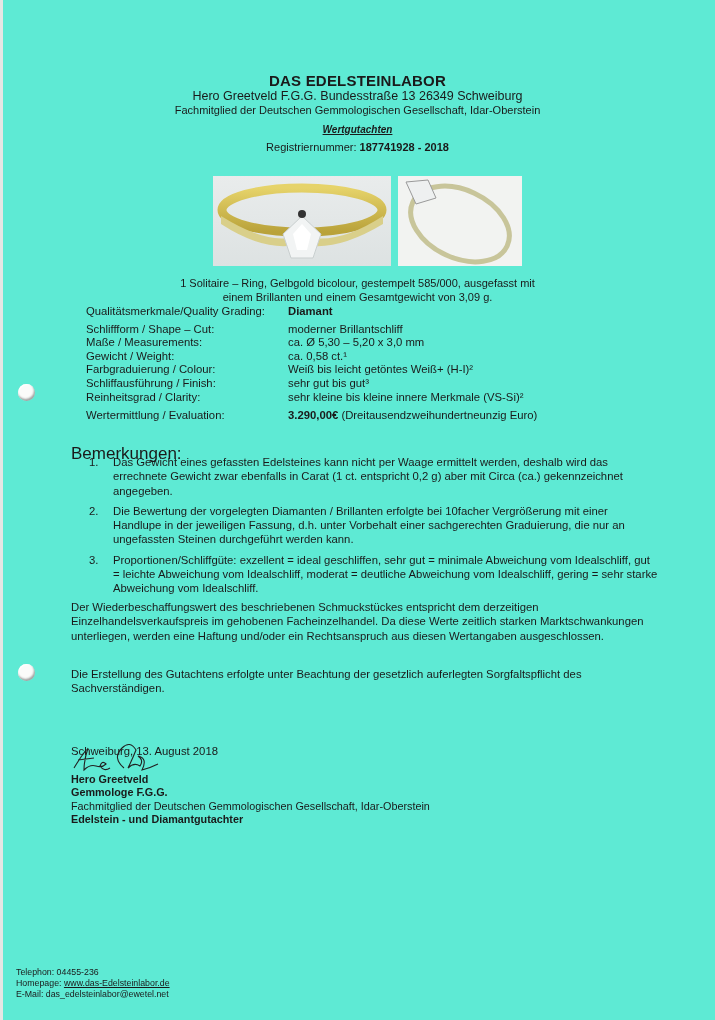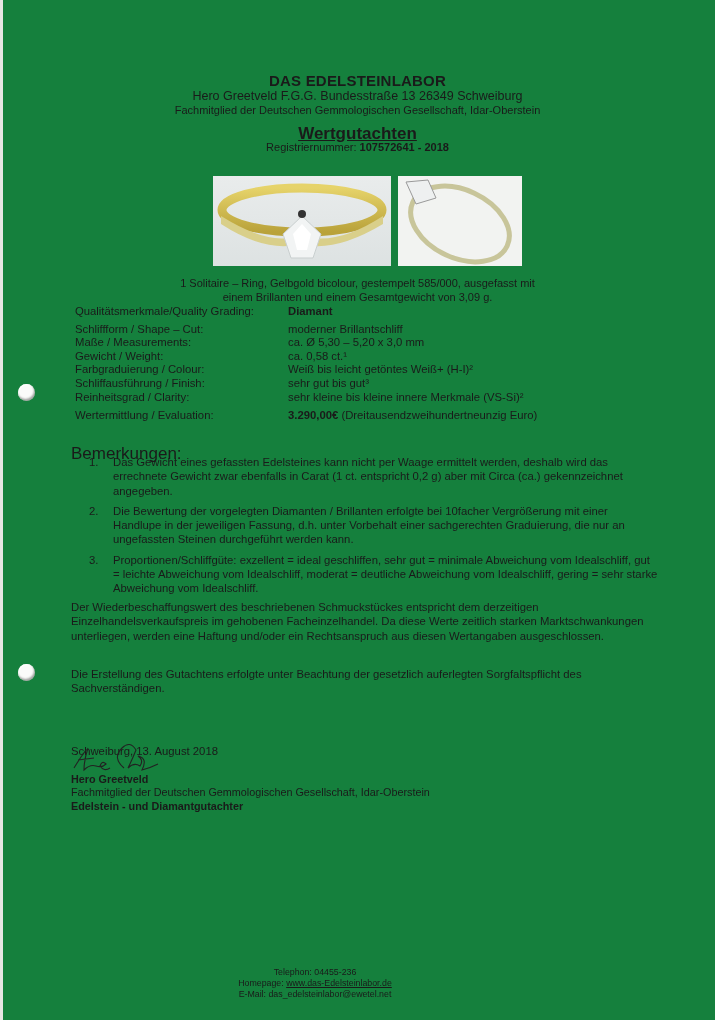--- a/index.html
+++ b/index.html
@@ -1,66 +1,66 @@
 <!DOCTYPE html>
 <html><head>
 <meta charset="utf-8">
 <style>
   html, body { margin:0; padding:0; }
   body {
     width:715px; height:1020px; background:#f4f4f2; position:relative; overflow:hidden;
     font-family:"Liberation Sans", sans-serif; color:#1a1a1a;
   }
-  .page { position:absolute; left:0; top:0; width:715px; height:1020px; background:#15803d; }
+  .page { position:absolute; left:0; top:0; width:715px; height:1020px; background:#5eead4; }
   .page::after { content:""; position:absolute; left:0; top:0; width:3px; height:1020px; background:#e6e6e4; }
   .punch { position:absolute; left:18px; width:17px; height:17px; border-radius:50%;
            background:#fbfbfa; box-shadow: inset -1px -2px 2px rgba(0,0,0,0.35), inset 1px 1px 1px rgba(255,255,255,0.9); }
   .center { position:absolute; left:0; width:715px; text-align:center; }
   .h-title { top:72px; font-size:15px; font-weight:bold; letter-spacing:0.2px; }
   .h-addr { top:89px; font-size:12.5px; font-weight:normal; }
   .h-member { top:104px; font-size:11px; }
-  .h-doc { top:124px; font-size:17px; font-weight:bold; text-decoration:underline; }
+  .h-doc { top:124px; font-size:10px; font-weight:bold; text-decoration:underline;font-style:italic; }
   .h-reg { top:141px; font-size:11px; }
   .h-reg b { font-weight:bold; }
   .h-intro { top:157px; font-size:11px; }
   .photo1 { position:absolute; left:213px; top:176px; width:178px; height:90px;
             background:linear-gradient(180deg,#e9ecec 0%,#dde2e2 100%); overflow:hidden; }
   .photo2 { position:absolute; left:398px; top:176px; width:124px; height:90px; background:#f2f3f1; overflow:hidden; }
   .desc { top:276px; font-size:11px; line-height:14px; }
   .grid { position:absolute; left:71px; top:305px; font-size:11.3px; line-height:13.6px; }
   .row { position:relative; height:13.6px; }
-  .row .lbl { position:absolute; left:4px; white-space:nowrap; }
+  .row .lbl { position:absolute; left:15px; white-space:nowrap; }
   .row .val { position:absolute; left:217px; white-space:nowrap;text-align:center; }
   .row .val b { font-weight:bold; }
   .remarks-h { position:absolute; left:71px; top:444px; font-size:17px; }
   .remarks { position:absolute; left:89px; top:455px; width:570px; font-size:11.3px; line-height:14.3px; }
   .remark { position:relative; padding-left:24px; margin-bottom:6px; }
   .remark .num { position:absolute; left:0; top:0; }
   .para { position:absolute; left:71px; width:580px; font-size:11.3px; line-height:14.3px; }
   .sig { position:absolute; left:72px; top:738px; width:100px; height:38px; }
   .sig-block { position:absolute; left:71px; top:773px; font-size:10.8px; line-height:13.3px; }
   .sig-block .bold { font-weight:bold; }
-  .footer { position:absolute; left:0; width:630px; text-align:center; top:967px; font-size:8.8px; line-height:11px; }
+  .footer { position:absolute; left:16px; width:630px; top:967px; font-size:8.8px; line-height:11px; }
   .footer a { color:#1a1a1a; text-decoration:underline; }
 </style>
 </head>
 <body>
 
 <div class="page">
 
   <div class="punch" style="top:384px"></div>
   <div class="punch" style="top:664px"></div>
 
   <div class="center h-title">DAS EDELSTEINLABOR</div>
   <div class="center h-addr">Hero Greetveld F.G.G. Bundesstraße 13  26349 Schweiburg</div>
   <div class="center h-member">Fachmitglied der Deutschen Gemmologischen Gesellschaft, Idar-Oberstein</div>
   <div class="center h-doc">Wertgutachten</div>
   <div class="center h-reg">
     <span>Registriernummer:</span>
-    <b>107572641 - 2018</b>
+    <b>187741928 - 2018</b>
   </div>
 
   <div class="photo1">
     <svg width="178" height="90" viewBox="0 0 178 90">
       <defs>
         <linearGradient id="gold" x1="0" y1="0" x2="0" y2="1">
           <stop offset="0" stop-color="#e6d36a"></stop>
             <stop offset="1" stop-color="#b9a23a"></stop>
         </linearGradient>
       </defs>
@@ -138,20 +138,21 @@
   <div class="para" style="top:667px">Die Erstellung des Gutachtens erfolgte unter Beachtung der gesetzlich auferlegten Sorgfaltspflicht des Sachverständigen.</div>
   <div class="para" style="top:744px">Schweiburg, 13. August 2018</div>
 
   <svg class="sig" viewBox="0 0 100 38">
     <path d="M2 30 Q8 20 14 12 M6 22 L22 20 M16 10 Q12 22 12 32 Q18 26 24 28 Q30 30 34 26 Q30 22 28 28 Q32 34 38 30" fill="none" stroke="#222" stroke-width="1.1"></path>
     <path d="M52 30 Q40 20 50 10 Q58 2 64 12 Q60 22 56 30 Q62 24 68 28 Q72 22 66 18 Q76 20 70 32 Q78 30 86 26" fill="none" stroke="#222" stroke-width="1.1"></path>
   </svg>
 
   <div class="sig-block">
     <div class="bold">Hero Greetveld</div>
+    <div class="bold">Gemmologe F.G.G.</div>
     <div>Fachmitglied der Deutschen Gemmologischen Gesellschaft, Idar-Oberstein</div>
     <div class="bold">Edelstein - und Diamantgutachter</div>
   </div>
 
   <div class="footer">
     <div>Telephon: 04455-236</div>
     <div>
       <span>Homepage: </span><a>www.das-Edelsteinlabor.de</a>
     </div>
     <div>E-Mail: das_edelsteinlabor@ewetel.net</div>

